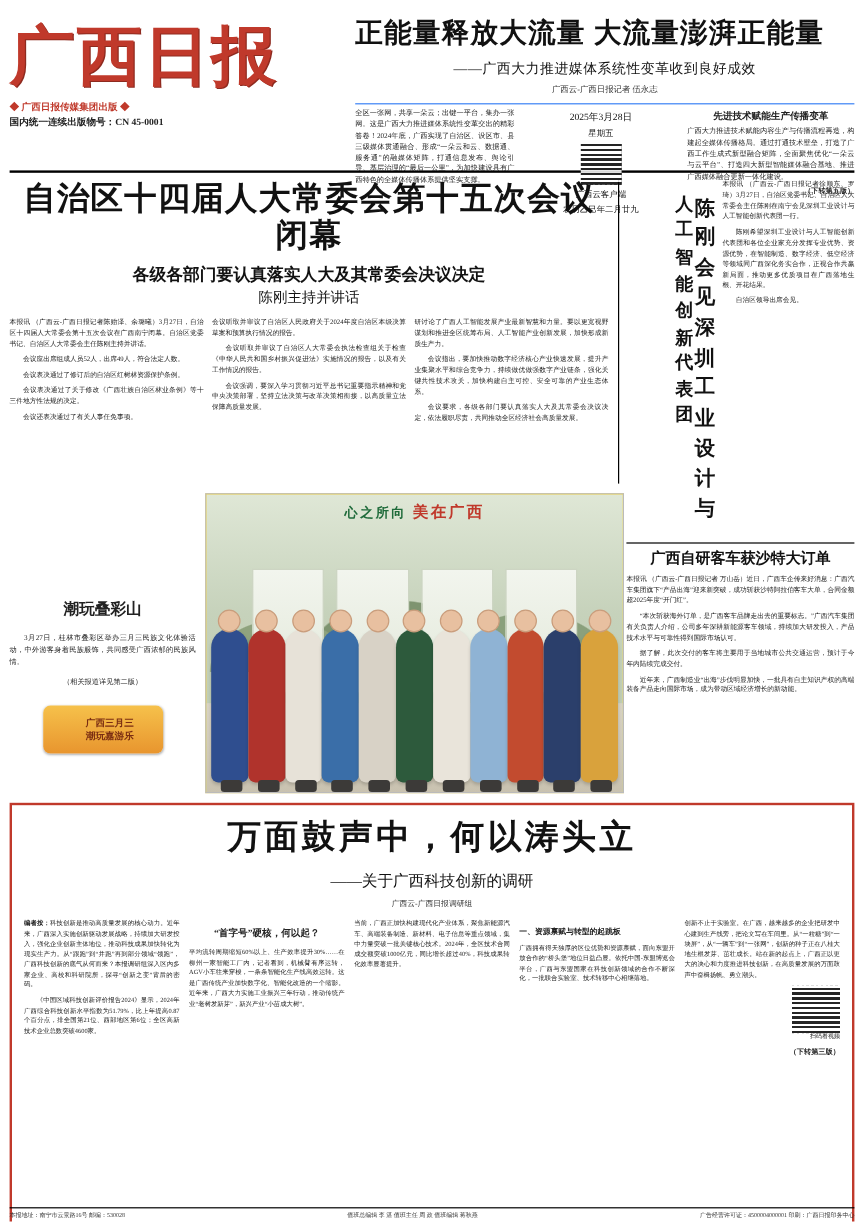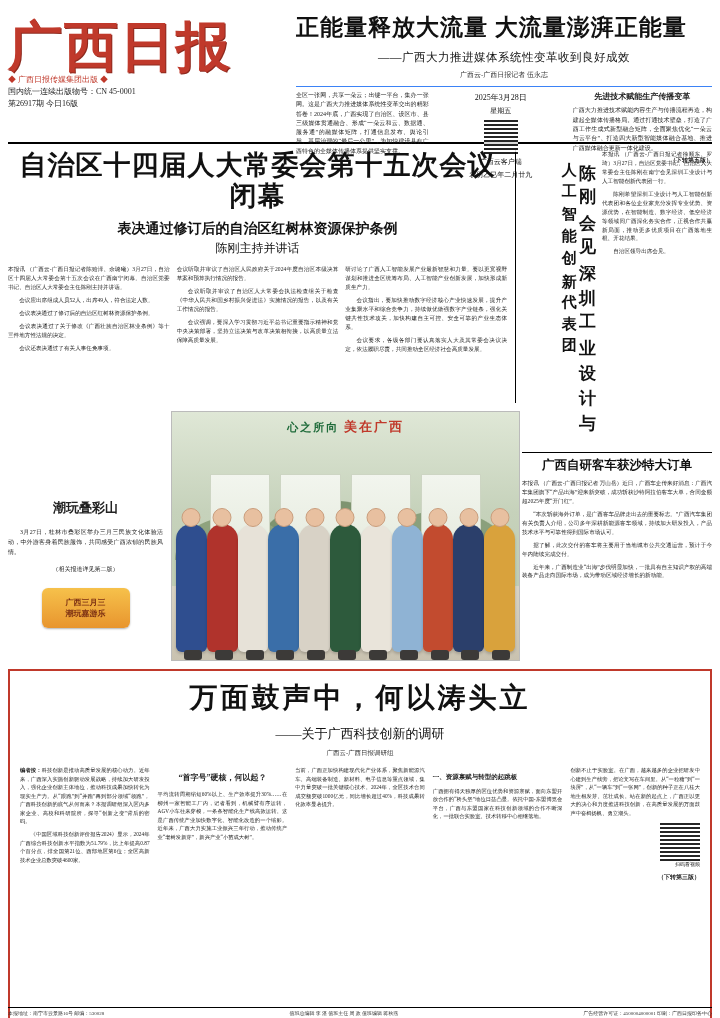--- a/index.html
+++ b/index.html
@@ -3,21 +3,21 @@
 <meta charset="utf-8">
 <style>
   html,body{margin:0;padding:0;background:#fff;}
   body{width:720px;height:1018px;font-family:"Liberation Serif",serif;color:#111;overflow:hidden;position:relative;}
   .page{width:720px;height:1018px;position:relative;box-sizing:border-box;padding:6px 8px;}
 
   
   .masthead{display:flex;align-items:flex-start;gap:8px;height:132px;}
   .logo-box{width:280px;flex:0 0 280px;position:relative;}
   .logo-title{font-family:"Liberation Serif",serif;font-weight:700;color:#c0392b;font-size:54px;letter-spacing:2px;line-height:1;padding-top:14px;text-shadow:1px 1px 0 #8e2a1f;}
-  .logo-sub{margin-top:0;font-size:8px;line-height:1.5;color:#222;}
+  .logo-sub{margin-top:10px;font-size:8px;line-height:1.5;color:#222;font-weight:bold;}
   .logo-sub .redline{color:#c0392b;}
   .logo-sub .row{display:flex;gap:4px;}
   .mast-right{flex:1;}
   .headline-top{font-size:23px;font-weight:700;text-align:left;letter-spacing:1px;margin-top:6px;}
   .headline-sub{font-size:11.5px;text-align:center;margin-top:7px;letter-spacing:.5px;}
   .byline-c{font-size:7px;text-align:center;color:#333;margin-top:5px;}
   .mast-cols{display:flex;gap:8px;margin-top:6px;border-top:1px solid #3b82f6;padding-top:4px;}
   .mast-col{flex:1;font-size:6px;line-height:1.55;color:#222;text-align:justify;}
   .mast-col.c3{flex:1.05;}
   .mast-col h4{font-size:8px;margin:0 0 3px 0;text-align:center;font-weight:700;}
@@ -47,21 +47,21 @@
   .vtitle{flex:0 0 74px;display:flex;flex-direction:row-reverse;gap:2px;}
   .vtitle .vline{writing-mode:vertical-rl;text-orientation:upright;font-size:17px;font-weight:700;letter-spacing:3px;line-height:1.05;}
   .vtitle .vline.small{font-size:15px;}
 
   
   .photo-row{display:flex;gap:8px;margin-top:8px;}
   .photo-left{flex:0 0 155px;font-size:6px;line-height:1.7;color:#222;}
   .cap-title{font-size:13px;font-weight:700;text-align:center;margin:86px 0 8px;}
   .cap-body{text-indent:2em;text-align:justify;}
   .cap-note{text-align:center;margin-top:6px;}
-  .stamp{width:88px;height:40px;margin:14px auto 0;border-radius:6px;background:linear-gradient(180deg,#f6c14b,#e8952e);color:#7a2d12;font-size:8px;font-weight:700;display:flex;flex-direction:column;align-items:center;justify-content:center;line-height:1.4;box-shadow:0 1px 2px rgba(0,0,0,.3);}
+  .stamp{width:88px;height:40px;margin:14px auto 0;border-radius:6px;background:linear-gradient(180deg,#f6c14b,#e8952e);color:#7a2d12;font-size:8px;font-weight:700;display:flex;flex-direction:column;align-items:center;justify-content:center;line-height:1.4;box-shadow:0 1px 2px rgba(0,0,0,.3);padding-left:12px;}
   .photo{flex:1;position:relative;height:248px;border:1px solid #bbb;overflow:hidden;background:#fde047;}
   .photo .sky{position:absolute;inset:0;background:linear-gradient(180deg,#dfe7d6 0%,#c6d2bb 40%,#b9c7ad 100%);}
   .photo .hills{position:absolute;left:0;right:0;top:28px;height:120px;background:
     radial-gradient(60px 44px at 18% 100%,#8fa37e 0 98%,transparent 100%),
     radial-gradient(80px 60px at 46% 100%,#7e9470 0 98%,transparent 100%),
     radial-gradient(70px 50px at 78% 100%,#8aa07c 0 98%,transparent 100%);}
   .photo .banner{position:absolute;top:6px;left:50%;transform:translateX(-50%);font-size:11px;font-weight:700;color:#1f6b3a;letter-spacing:2px;}
   .photo .banner em{color:#c0392b;font-style:normal;font-size:13px;}
   .photo .panels{position:absolute;top:62px;left:38px;right:38px;height:104px;display:flex;gap:10px;}
   .photo .panels div{flex:1;background:linear-gradient(180deg,#f2f5ee,#e2e8d9);border:1px solid #cdd5c3;}
@@ -96,23 +96,20 @@
 <body>
 
 <div class="page">
 
   <div class="masthead">
     <div class="logo-box">
       <div class="logo-title">广西日报</div>
       <div class="logo-sub">
         <div class="redline">◆ 广西日报传媒集团出版 ◆</div>
         <div>国内统一连续出版物号：CN 45-0001</div>
-        <div class="row">
-          <span>第26917期  今日16版</span>
-        </div>
       </div>
     </div>
 
     <div class="mast-right">
       <div class="headline-top">正能量释放大流量  大流量澎湃正能量</div>
       <div class="headline-sub">——广西大力推进媒体系统性变革收到良好成效</div>
       <div class="byline-c">广西云-广西日报记者  伍永志</div>
 
       <div class="mast-cols">
         <div class="mast-col">全区一张网，共享一朵云；出键一平台，集办一张网。这是广西大力推进媒体系统性变革交出的精彩答卷！2024年底，广西实现了自治区、设区市、县三级媒体贯通融合、形成“一朵云和云、数据通、服务通”的融媒体矩阵，打通信息发布、舆论引导、基层治理的“最后一公里”，为加快建设具有广西特色的全媒体传播体系提供坚实支撑。</div>
@@ -130,21 +127,21 @@
         </div>
       </div>
     </div>
   </div>
 
   <div class="rule-thick"></div>
 
   <div class="lead">
     <div class="lead-left">
       <div class="lead-title">自治区十四届人大常委会第十五次会议闭幕</div>
-      <div class="lead-sub">表决通过修订后的自治区红树林资源保护条例</div>
+      <div class="lead-sub">各级各部门要认真落实人大及其常委会决议决定</div>
       <div class="lead-sub2">陈刚主持并讲话</div>
 
       <div class="lead-cols">
         <div class="col">
           <p class="first">本报讯  （广西云-广西日报记者陈贻泽、余璐曦）3月27日，自治区十四届人大常委会第十五次会议在广西南宁闭幕。自治区党委书记、自治区人大常委会主任陈刚主持并讲话。</p>
           <p>会议应出席组成人员52人，出席49人，符合法定人数。</p>
           <p>会议表决通过了修订后的自治区红树林资源保护条例。</p>
           <p>会议表决通过了关于修改《广西壮族自治区林业条例》等十三件地方性法规的决定。</p>
           <p>会议还表决通过了有关人事任免事项。</p>
         </div>

